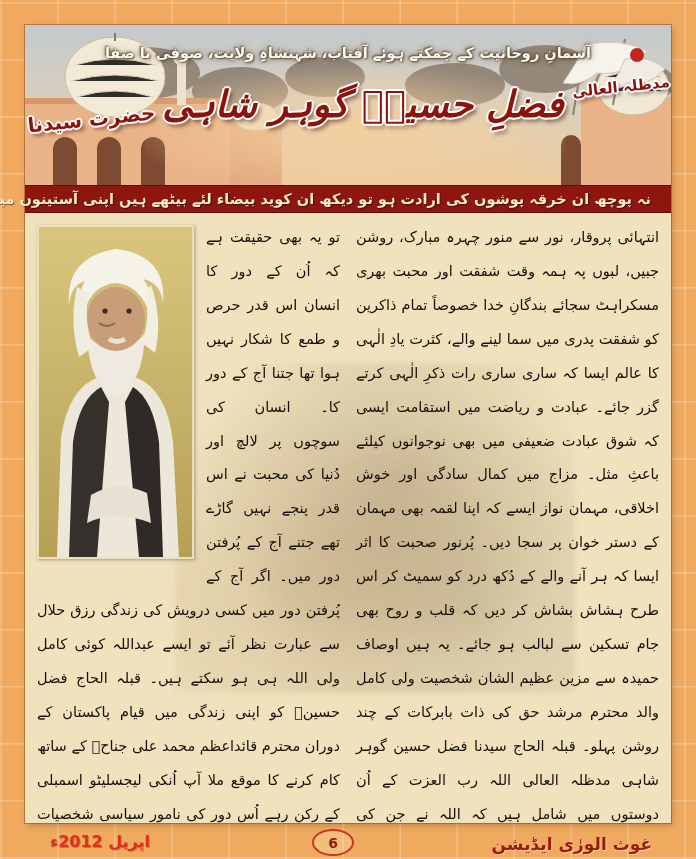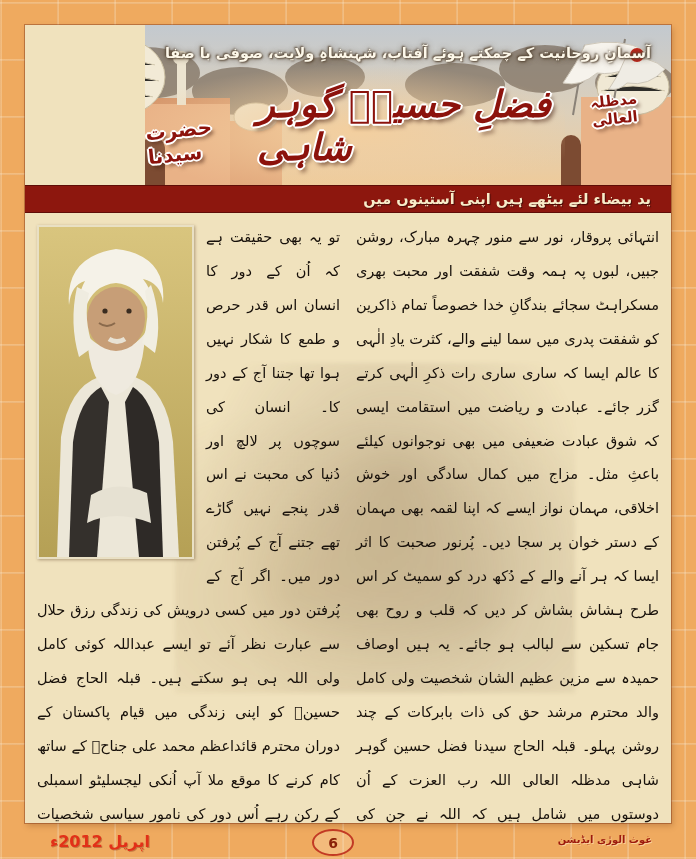--- a/index.html
+++ b/index.html
@@ -19,21 +19,21 @@
       repeating-linear-gradient(90deg, rgba(150,80,25,.10) 0 1px, rgba(0,0,0,0) 1px 57px);
     overflow:hidden;
     direction:rtl;
   }
   .content{
     position:absolute;left:25px;top:25px;width:646px;height:798px;
     box-shadow:0 0 0 1px rgba(130,55,25,.45), 2px 3px 6px rgba(90,40,10,.25);
     background:#f0e2bd;
   }
   
-  .banner{position:relative;width:526px;height:160px;overflow:hidden;}
+  .banner{position:relative;width:646px;height:160px;overflow:hidden;}
   .banner svg{position:absolute;inset:0;}
   .banner-tagline{
     position:absolute;top:20px;left:0;right:0;text-align:center;
     color:#fdf8ea;font-size:14.5px;font-weight:bold;
     text-shadow:1px 1px 2px #5a4a38, -1px -1px 2px #5a4a38, 0 0 6px rgba(70,50,30,.8);
     letter-spacing:.5px;
   }
   .banner-title{
     position:absolute;top:58px;left:0;right:0;
     display:flex;justify-content:center;align-items:center;gap:8px;
@@ -92,21 +92,21 @@
     text-shadow:1px 1px 0 rgba(120,30,10,.35);
   }
   .page-badge{
     position:absolute;left:312px;top:829px;width:38px;height:23px;
     border:2px solid #c23a24;border-radius:50%;
     display:flex;align-items:center;justify-content:center;
     color:#8a2208;font-weight:bold;font-size:14px;background:rgba(255,240,210,.25);
   }
   .footer-edition{
     position:absolute;right:44px;top:834px;
-    color:#9c1a0d;font-weight:bold;font-size:10px;direction:rtl;
+    color:#9c1a0d;font-weight:bold;font-size:17px;direction:rtl;
     text-shadow:1px 1px 0 rgba(255,230,190,.6);
   }
 </style>
 </head>
 <body>
 
 <div class="page">
   <div class="content">
 
     <div class="banner">
@@ -176,20 +176,21 @@
       </svg>
       <div class="banner-tagline">آسمانِ روحانیت کے چمکتے ہوئے آفتاب، شہنشاہِ ولایت، صوفی با صفا</div>
       <div class="banner-title">
         <span class="title-pre">حضرت سیدنا</span>
         <span class="title-main">فضلِ حسینؒ گوہر شاہی</span>
         <span class="title-post">مدظلہ العالی</span>
       </div>
     </div>
 
     <div class="couplet">
+      <span>نہ پوچھ ان خرقہ پوشوں کی ارادت ہو تو دیکھ ان کو</span>
       <span>ید بیضاء لئے بیٹھے ہیں اپنی آستینوں میں</span>
     </div>
 
     <div class="bodyarea">
       <div class="watermark"></div>
       <div class="cols">
 
         <div class="col">
           <p>انتہائی پروقار، نور سے منور چہرہ مبارک، روشن جبیں، لبوں پہ ہمہ وقت شفقت اور محبت بھری مسکراہٹ سجائے بندگانِ خدا خصوصاً تمام ذاکرین کو شفقت پدری میں سما لینے والے، کثرت یادِ الٰہی کا عالم ایسا کہ ساری ساری رات ذکرِ الٰہی کرتے گزر جائے۔ عبادت و ریاضت میں استقامت ایسی کہ شوق عبادت ضعیفی میں بھی نوجوانوں کیلئے باعثِ مثل۔ مزاج میں کمال سادگی اور خوش اخلاقی، مہمان نواز ایسے کہ اپنا لقمہ بھی مہمان کے دستر خوان پر سجا دیں۔ پُرنور صحبت کا اثر ایسا کہ ہر آنے والے کے دُکھ درد کو سمیٹ کر اس طرح ہشاش بشاش کر دیں کہ قلب و روح بھی جام تسکین سے لبالب ہو جائے۔ یہ ہیں اوصاف حمیدہ سے مزین عظیم الشان شخصیت ولی کامل والد محترم مرشد حق کی ذات بابرکات کے چند روشن پہلو۔ قبلہ الحاج سیدنا فضل حسین گوہر شاہی مدظلہ العالی اللہ رب العزت کے اُن دوستوں میں شامل ہیں کہ اللہ نے جن کی عظمتیں نہ صرف اہل زمین پر عیاں فرمائیں بلکہ اہل عرش بھی اُن کے احترام میں دست بستہ کھڑے ہیں۔ قارئین! اللہ جن ہستیوں کو بلند مراتب کیلئے چن لے پھر اُن کے کردار کی حفاظت بھی خود فرماتا ہے۔ غوث الورٰی حضرت سیدنا شیخ عبدالقادر جیلانیؒ کے والدِ محترم جناب ابو صالحؒ نے نہر میں تیرتا ہوا سیب کھانے کے بعد اپنے باطن کی اس آواز پر کہ اس کے مالک سے تو اجازت ہی نہیں لی۔ چلتے چلتے جناب عبداللہ صومعیؒ کی خدمت میں پہنچ جاتے ہیں اور اپنی انجانی خطا پر بھی سزا کیلئے تیار ہو جاتے ہیں۔ اگر اُن کی عظمتِ کردار کا دورِ حاضر میں جائزہ لیا جائے</p>
         </div>

